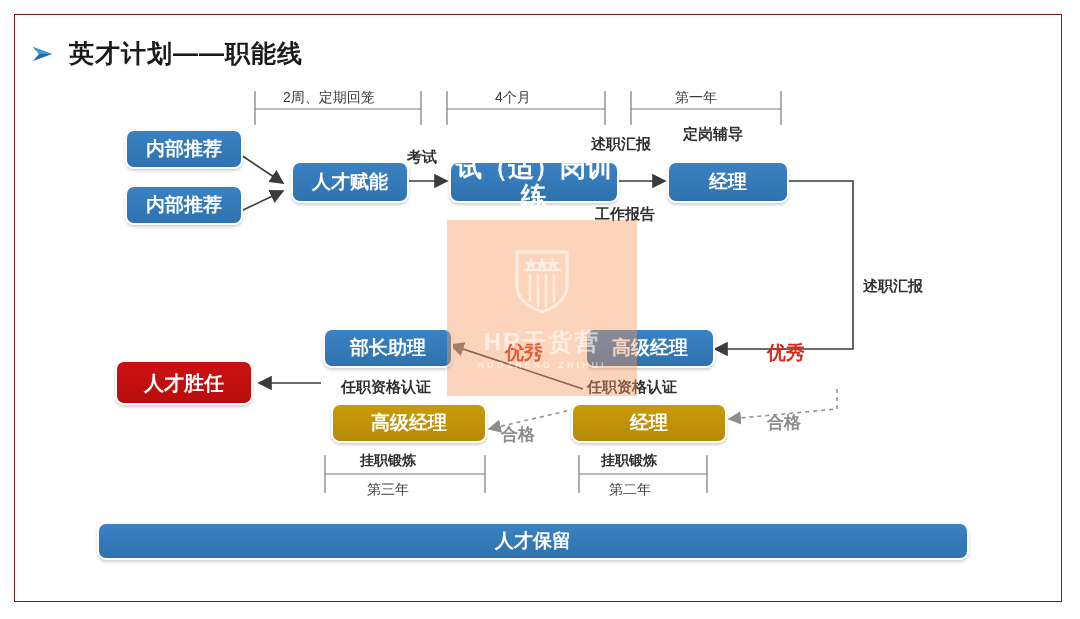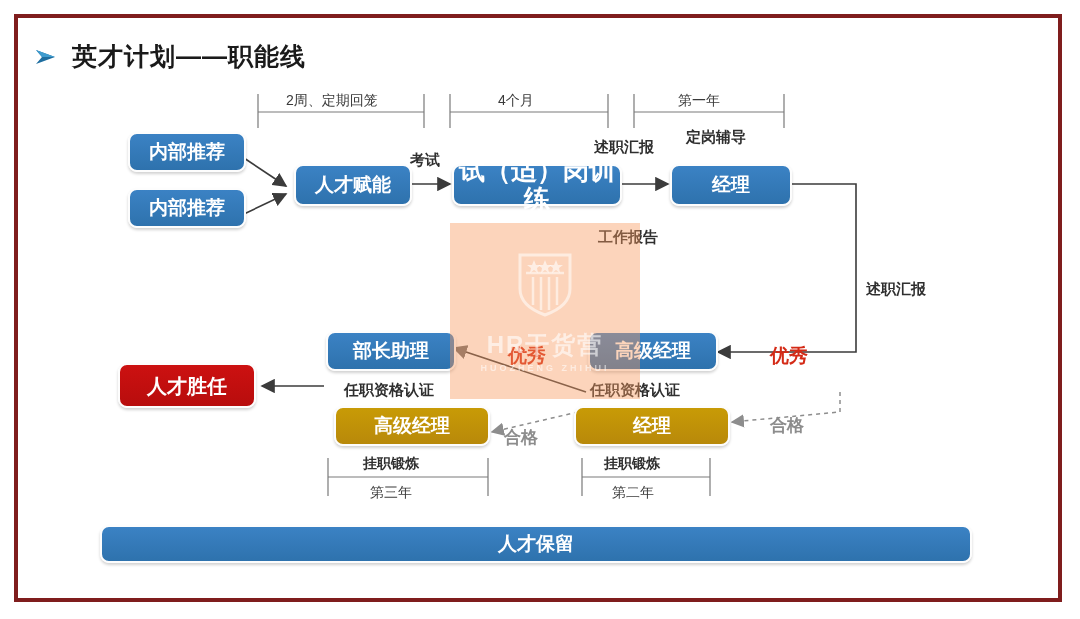--- a/index.html
+++ b/index.html
@@ -3,21 +3,21 @@
 <meta charset="utf-8">
 <style>
   html,body{margin:0;padding:0;background:#ffffff;}
   body{
     width:1080px;height:619px;overflow:hidden;
     font-family:"Liberation Sans","DejaVu Sans",sans-serif;
     color:#333;
   }
   .slide{
     position:absolute;left:14px;top:14px;width:1048px;height:588px;
-    background:#ffffff;border:4px solid #7f1d1d;box-sizing:border-box;
+    background:#ffffff;border:1px solid #7f1d1d;box-sizing:border-box;
   }
   
   .title-row{position:absolute;left:16px;top:22px;display:flex;align-items:center;gap:14px;}
   .bullet-arrow{width:24px;height:20px;display:block;}
   .title-text{
     font-size:25px;font-weight:bold;color:#1a1a1a;letter-spacing:1px;
     font-family:"Liberation Sans","DejaVu Sans",sans-serif;
   }
   
   .node{
@@ -144,21 +144,21 @@
 
   <div class="node gold" style="left:556px;top:388px;width:156px;height:40px;font-size:19px;">经理</div>
 
   <div class="node red" style="left:100px;top:345px;width:138px;height:45px;font-size:20px;">人才胜任</div>
 
   <div class="node bar" style="left:82px;top:507px;width:872px;height:38px;font-size:19px;">人才保留</div>
 
   <div class="lbl big" style="left:392px;top:133px;">考试</div>
   <div class="lbl big" style="left:576px;top:120px;">述职汇报</div>
   <div class="lbl big" style="left:668px;top:110px;">定岗辅导</div>
-  <div class="lbl big" style="left:580px;top:190px;margin-top:20px;">工作报告</div>
+  <div class="lbl big" style="left:580px;top:190px;">工作报告</div>
   <div class="lbl big" style="left:848px;top:262px;">述职汇报</div>
 
   <div class="lbl big" style="left:326px;top:363px;">任职资格认证</div>
   <div class="lbl big" style="left:572px;top:363px;">任职资格认证</div>
 
   <div class="lbl red-t" style="left:490px;top:325px;">优秀</div>
   <div class="lbl red-t" style="left:752px;top:325px;">优秀</div>
 
   <div class="lbl gray-t" style="left:486px;top:408px;">合格</div>
   <div class="lbl gray-t" style="left:752px;top:396px;">合格</div>

